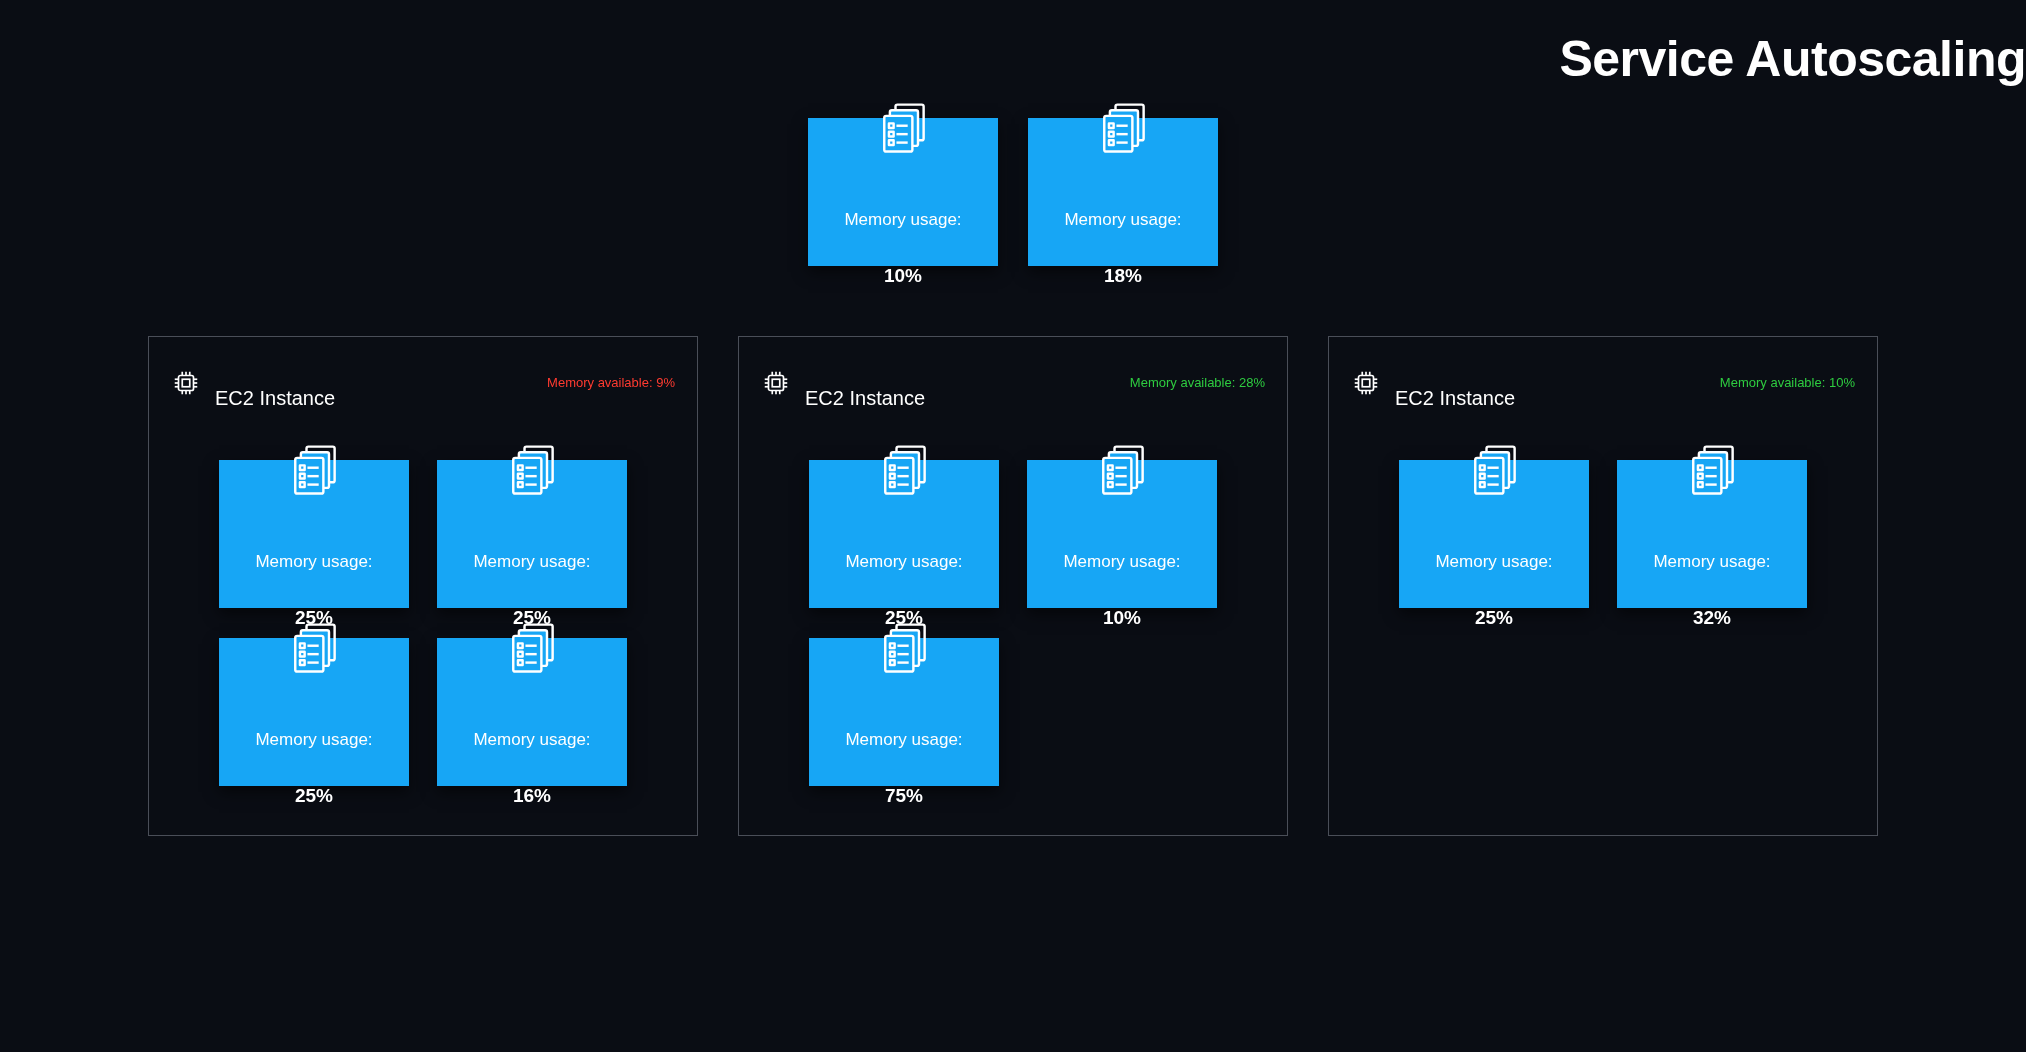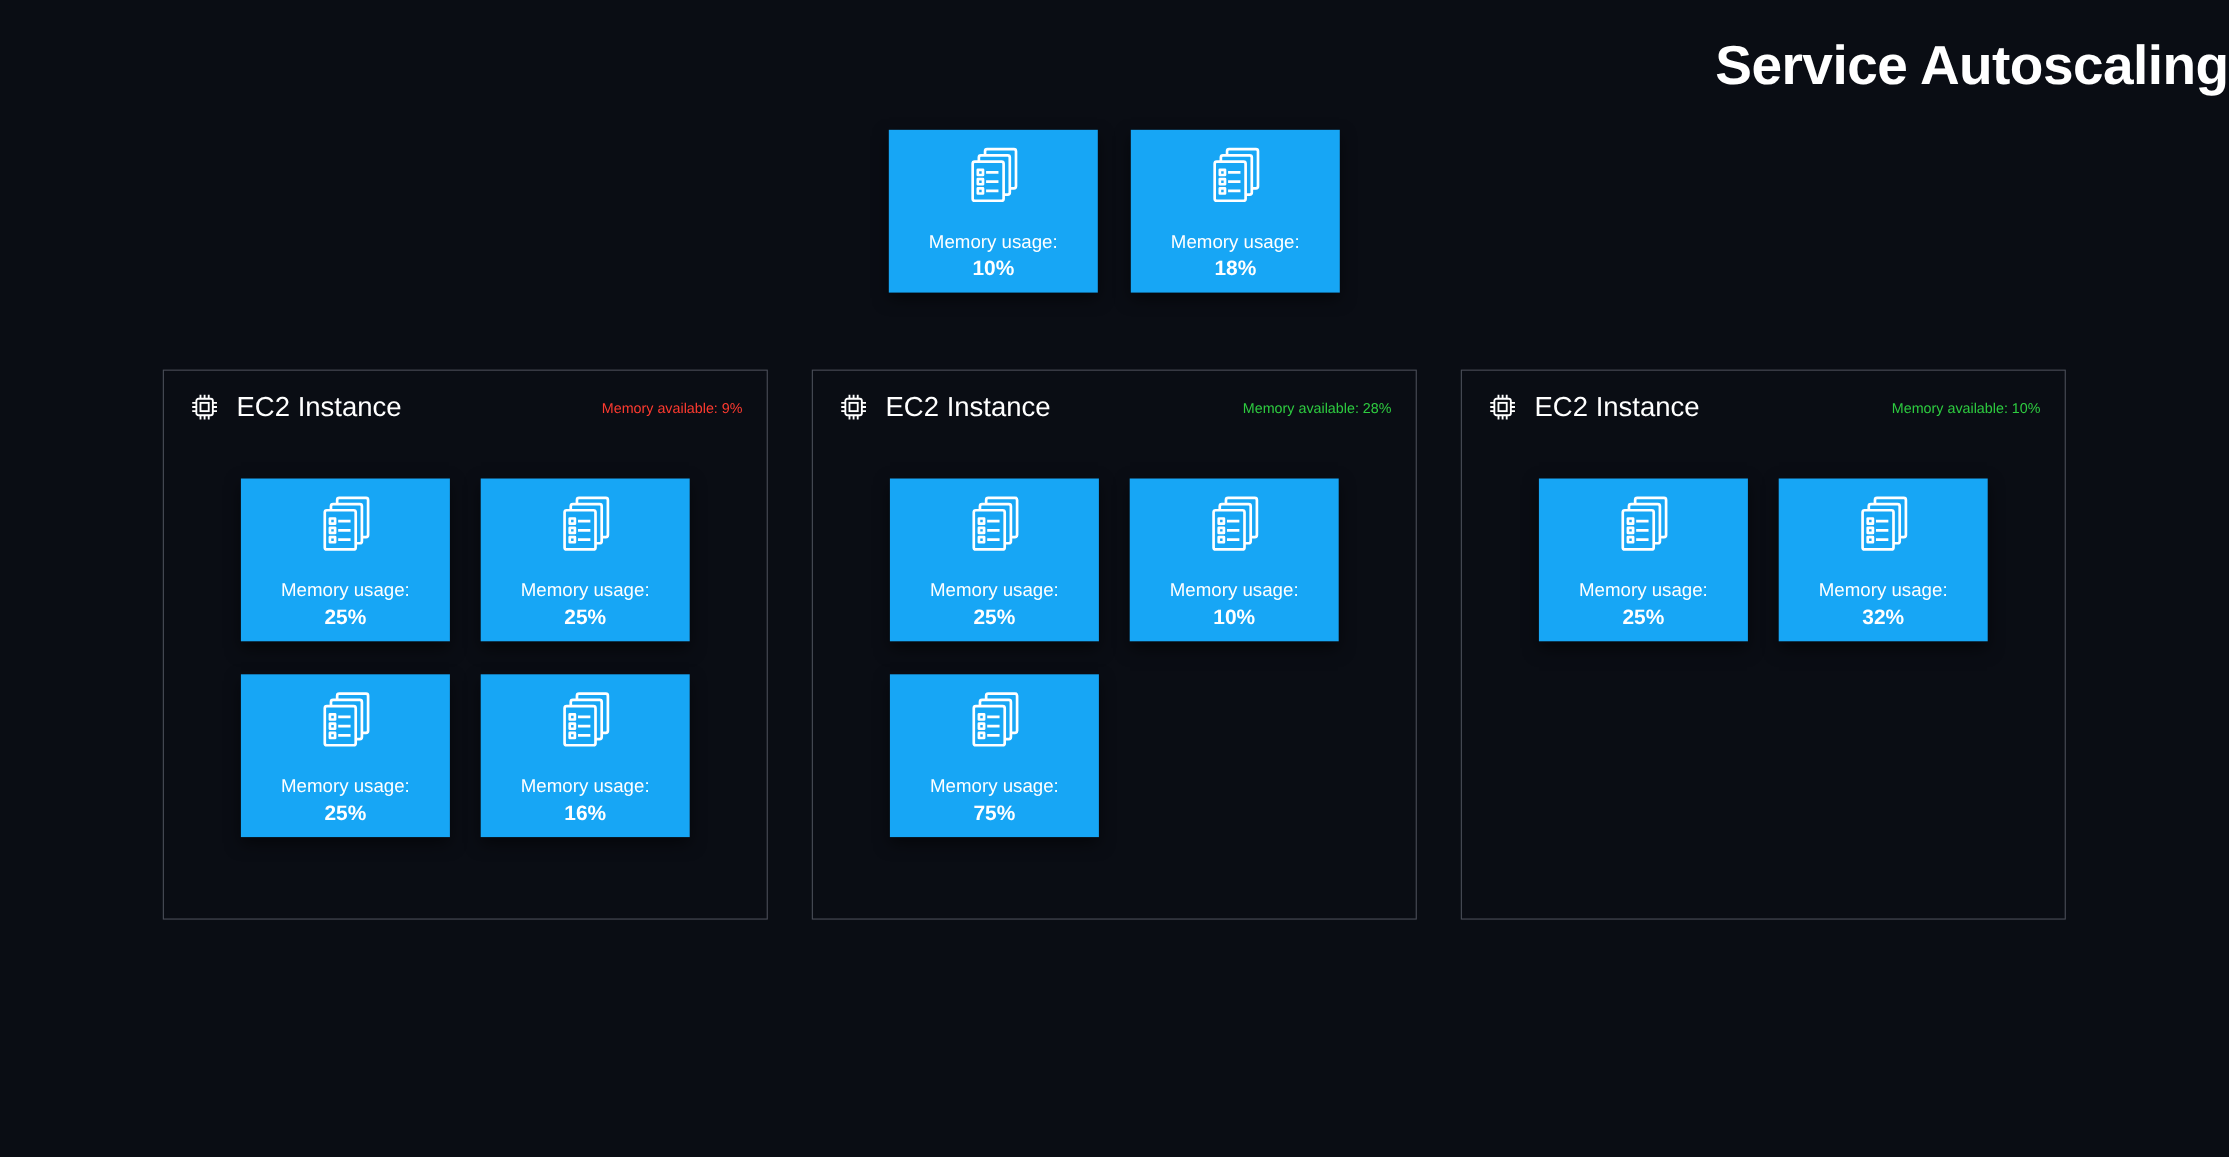--- a/index.html
+++ b/index.html
@@ -28,20 +28,21 @@
     width: 190px;
     height: 148px;
     background: #17a6f5;
     box-shadow: 0 6px 14px rgba(0,0,0,0.55);
     display: flex;
     flex-direction: column;
     align-items: center;
     justify-content: center;
     padding: 16px 8px 14px 8px;
     text-align: center;
+    gap: 32px;
   }
   .task-card .icon-wrap {
     margin-bottom: 14px;
   }
   .task-card .label {
     font-size: 17px;
     color: #ffffff;
     font-weight: 400;
     line-height: 1.3;
   }
@@ -68,23 +69,24 @@
     display: flex;
     align-items: center;
     justify-content: space-between;
   }
   .instance-header-left {
     display: flex;
     align-items: center;
     gap: 14px;
   }
   .instance-name {
-    font-size: 25px;
+    font-size: 20px;
     font-weight: 400;
     color: #fff;
+    margin-top: 32px;
   }
   .mem-avail {
     font-size: 13px;
     font-weight: 400;
   }
   .mem-avail .lbl { }
   .mem-avail .pct { }
   .mem-avail.red .lbl, .mem-avail.red .pct { color: #ff3b30; }
   .mem-avail.green .lbl, .mem-avail.green .pct { color: #2ecc40; }
   .task-grid {

